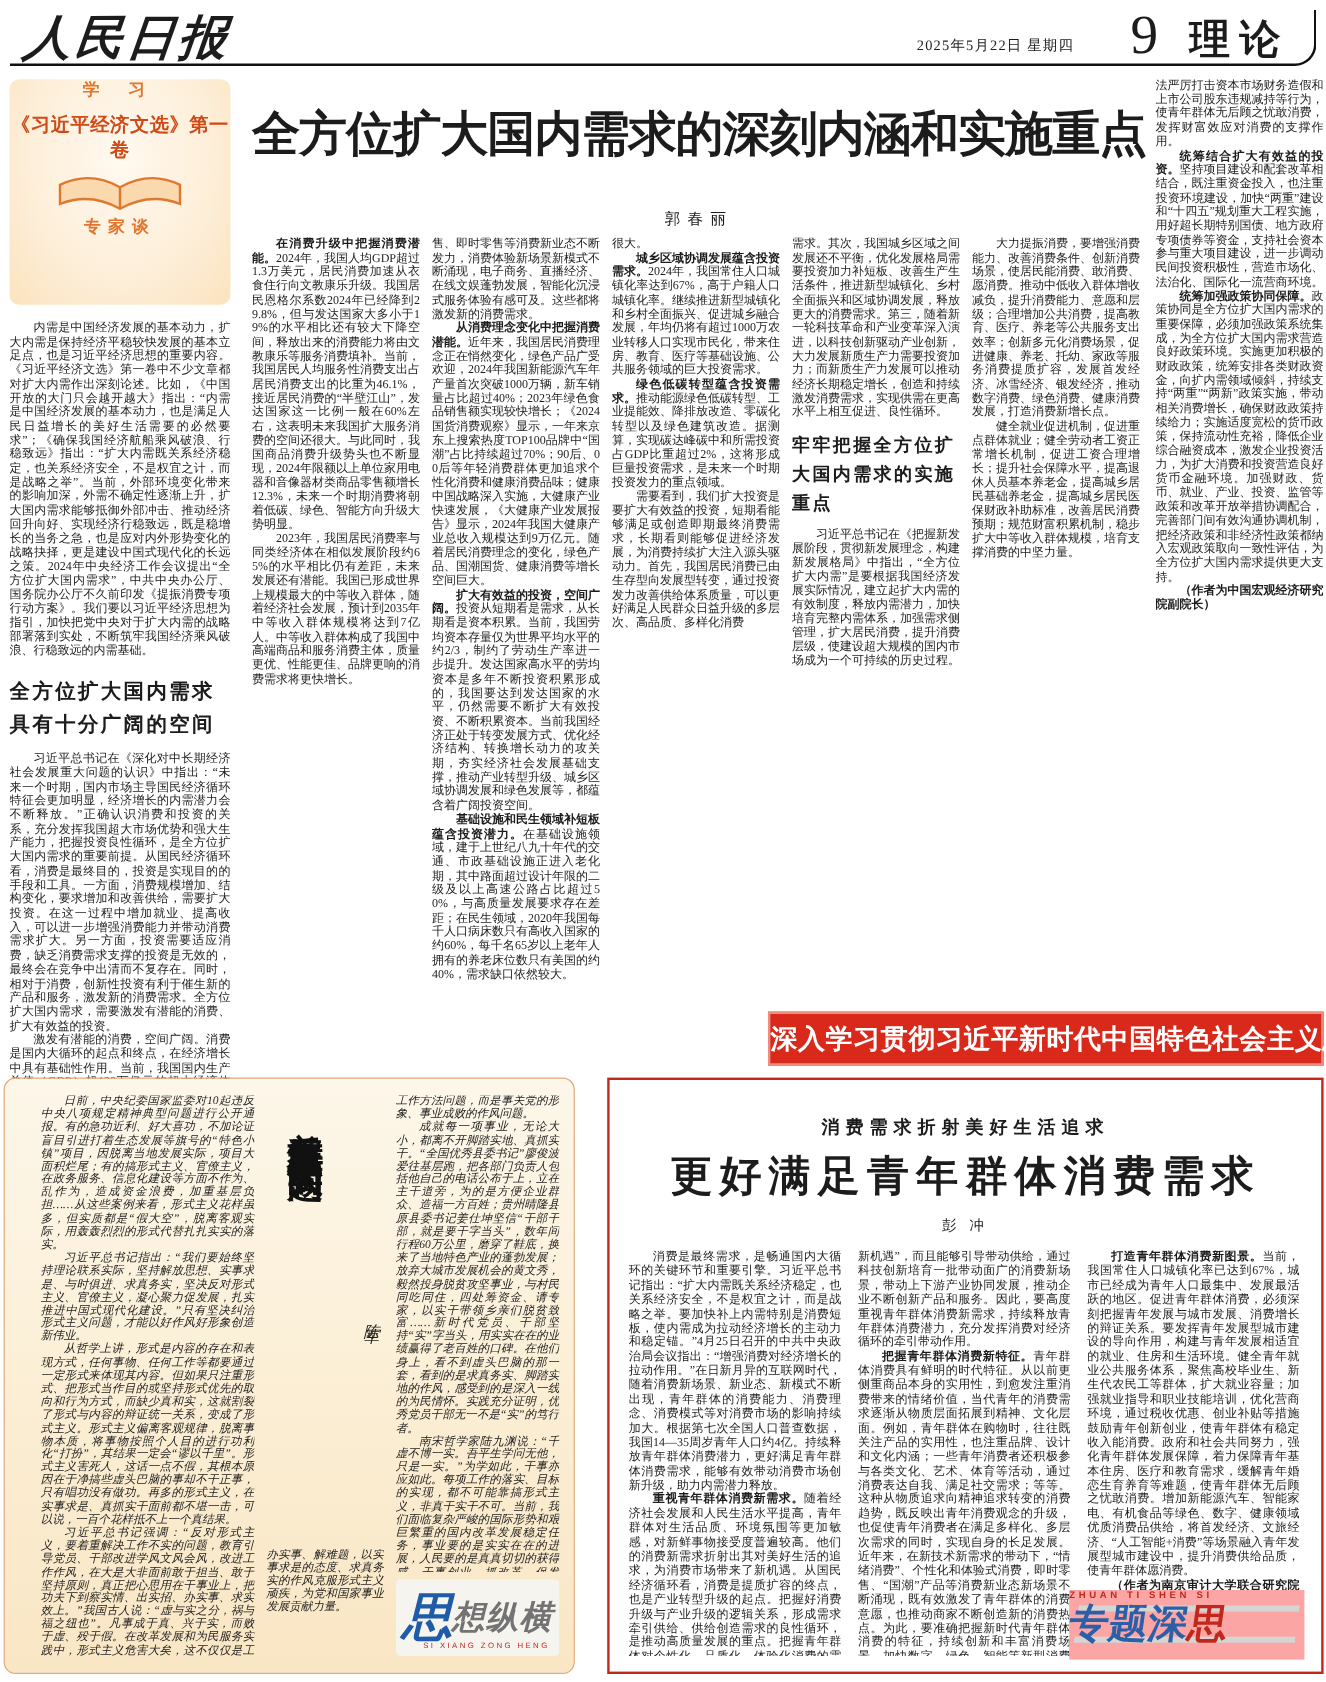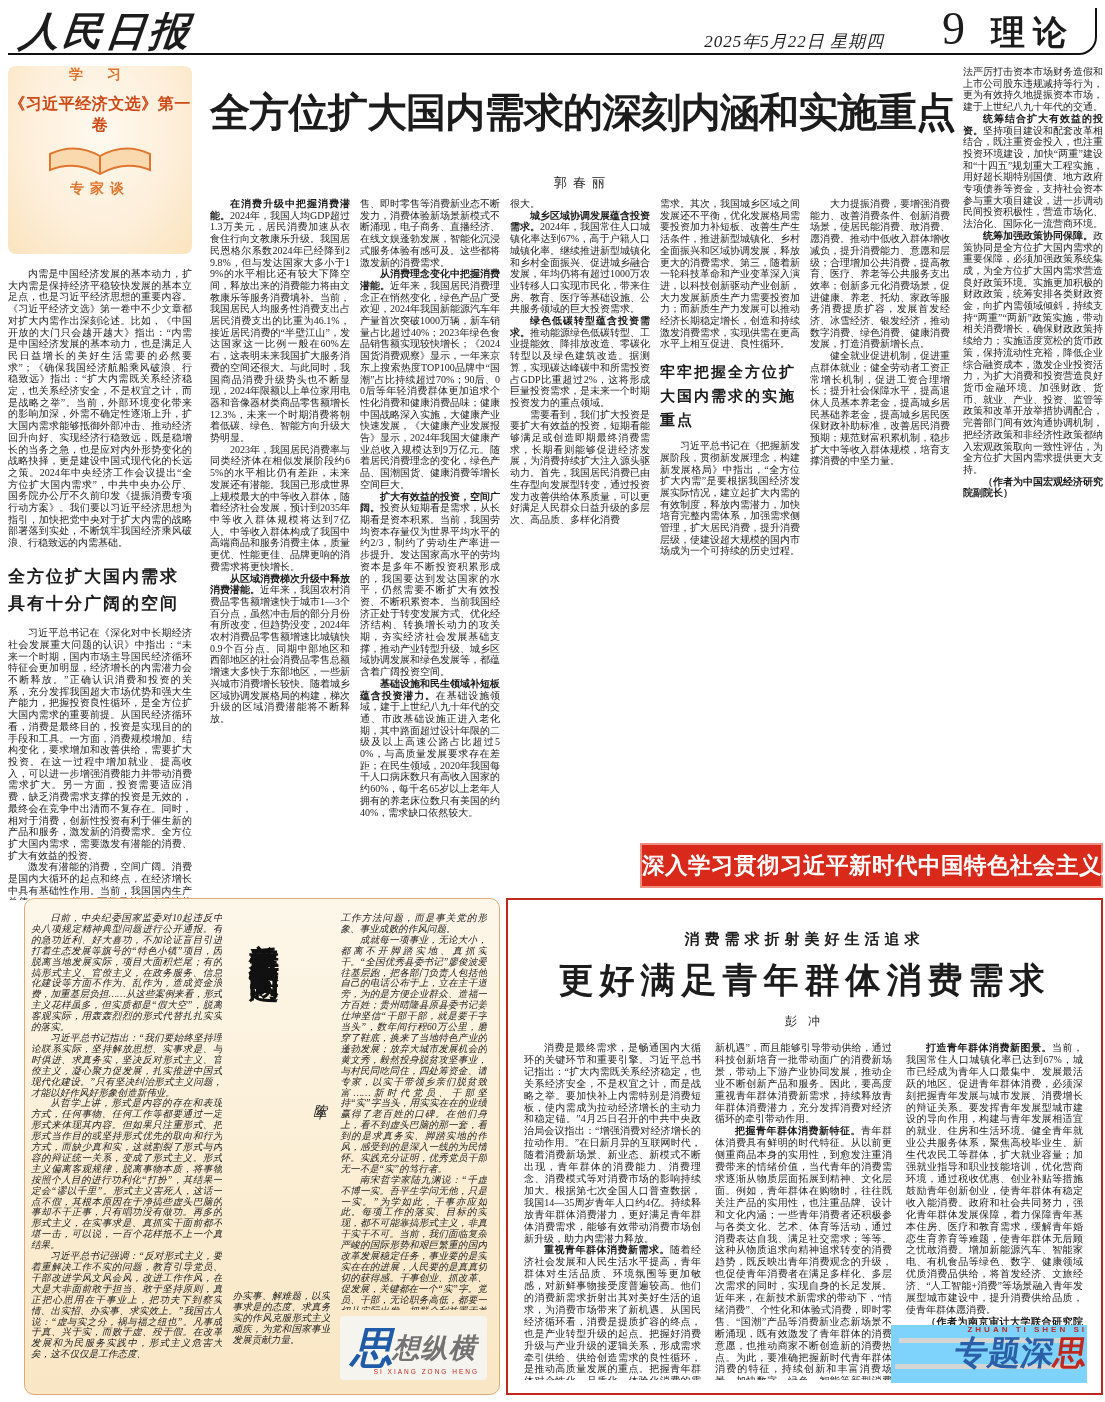--- a/index.html
+++ b/index.html
@@ -13,21 +13,21 @@
   .header-rule {
     position:absolute; left:8px; right:8px; top:8px; height:47px;
     border-bottom:2.5px solid #111; border-right:2.5px solid #111;
     border-bottom-right-radius:18px;
   }
   .masthead {
     position:absolute; left:20px; top:4px;
     font-family:"DejaVu Serif", serif; font-weight:900; font-style:italic;
     font-size:40px; letter-spacing:3px; transform:skewX(-6deg);
   }
-  .hdr-date { position:absolute; right:221px; top:30px; font-size:17px; letter-spacing:1px; font-family:"Liberation Serif", serif;font-style:italic; }
+  .hdr-date { position:absolute; right:210px; top:30px; font-size:12px; letter-spacing:1px; font-family:"Liberation Serif", serif; }
   .hdr-pagenum { position:absolute; right:140px; top:2px; font-size:46px; font-family:"Liberation Serif", serif; }
   .hdr-section { position:absolute; right:30px; top:10px; font-size:34px; font-weight:900; letter-spacing:8px; font-family:"Liberation Sans", sans-serif; }
 
   
   .tcol { position:absolute; overflow:hidden; font-size:10px; line-height:11.7px; text-align:justify; word-break:break-all; }
   .tcol p { text-indent:2em; margin:0; }
   .tcol p.cont { text-indent:0; }
   .tcol .lead { font-weight:bold; }
   .tcol p.note { font-weight:bold; }
   .tcol h3 {
@@ -60,24 +60,24 @@
     position:absolute; left:640px; top:843px; width:463px; height:45px;
     background:#d8291b; border:2px solid #ef8d80; display:flex; align-items:center;
   }
   .banner-text {
     flex:1; color:#ffffff; font-family:"Liberation Sans", sans-serif; font-weight:900;
     font-size:22.5px; letter-spacing:0.5px; text-align:center; white-space:nowrap;
   }
 
   
   .left-box {
-    position:absolute; left:24px; top:898px; width:476px; height:497px;
+    position:absolute; left:3px; top:898px; width:476px; height:497px;
     border:1.5px solid #e2a877; border-radius:10px;
     background:linear-gradient(180deg,#fdf7ea 0%, #fbeed4 55%, #f9e6c4 100%);
-    padding:14px 12px 12px 6px; display:flex; gap:10px;
+    padding:14px 12px 12px 30px; display:flex; gap:10px;
   }
   .left-box .tcol { position:static; font-family:"Liberation Serif", serif; font-style:italic; font-size:9.6px; line-height:10.9px; }
   .lcolA { width:196px; height:467px; }
   .lcolB { width:98px; height:467px; position:relative; }
   .lcolC { width:150px; height:467px; display:flex; flex-direction:column; }
   .lcolC .ctext { flex:1; overflow:hidden; }
   .v-title {
     writing-mode:vertical-rl; text-orientation:upright;
     font-family:"Liberation Sans", sans-serif; font-weight:900; font-size:30px;
     letter-spacing:3px; line-height:1.15; margin:6px auto 0 14px; height:372px; color:#111;
@@ -100,22 +100,22 @@
   .right-box {
     position:absolute; left:506px; top:898px; width:597px; height:497px;
     border:2.5px solid #c0281e; background:#ffffff; padding:16px 16px 0;
   }
   .r-kicker { text-align:center; font-family:"Liberation Sans", sans-serif; font-weight:800; font-size:15px; letter-spacing:5px; margin-top:14px; }
   .r-headline { text-align:center; font-family:"Liberation Serif", serif; font-weight:900; font-size:35px; letter-spacing:6px; margin-top:8px; }
   .r-author { text-align:center; font-size:12px; letter-spacing:4px; margin-top:9px; }
   .r-cols { display:flex; gap:14px; margin-top:12px; }
   .r-cols .tcol { position:static; width:177px; height:338px; font-size:10px; line-height:11.9px; }
   .zhuanti-badge {
-    position:absolute; right:14px; bottom:10px; width:196px; height:58px; text-align:right;
-    background:#7dd3fc;
+    position:absolute; right:14px; bottom:10px; width:196px; height:58px; text-align:left;
+    background:#fca5a5;
   }
   .zt-pinyin { color:#c0281e; font-size:8px; letter-spacing:3px; font-weight:bold; font-family:"Liberation Sans", sans-serif; }
   .zt-main { position:relative; margin-top:2px; transform:skewX(-8deg); font-family:"Liberation Sans", sans-serif; font-weight:900; font-size:33px; line-height:1.05; }
   .zt-main::before, .zt-main::after {
     content:""; position:absolute; left:6px; right:6px; height:5px; background:#d5d5d3; z-index:0;
   }
   .zt-main::before { top:2px; } .zt-main::after { bottom:2px; }
   .zt-blue { color:#2b5fa7; position:relative; z-index:1; }
   .zt-red { color:#c0281e; position:relative; z-index:1; }
 </style>
@@ -145,21 +145,20 @@
 
   <div class="tcol" id="col1-text" style="left:8px;top:268px;width:184px;height:632px;">
       <p>内需是中国经济发展的基本动力，扩大内需是保持经济平稳较快发展的基本立足点，也是习近平经济思想的重要内容。《习近平经济文选》第一卷中不少文章都对扩大内需作出深刻论述。比如，《中国开放的大门只会越开越大》指出：“内需是中国经济发展的基本动力，也是满足人民日益增长的美好生活需要的必然要求”；《确保我国经济航船乘风破浪、行稳致远》指出：“扩大内需既关系经济稳定，也关系经济安全，不是权宜之计，而是战略之举”。当前，外部环境变化带来的影响加深，外需不确定性逐渐上升，扩大国内需求能够抵御外部冲击、推动经济回升向好、实现经济行稳致远，既是稳增长的当务之急，也是应对内外形势变化的战略抉择，更是建设中国式现代化的长远之策。2024年中央经济工作会议提出“全方位扩大国内需求”，中共中央办公厅、国务院办公厅不久前印发《提振消费专项行动方案》。我们要以习近平经济思想为指引，加快把党中央对于扩大内需的战略部署落到实处，不断筑牢我国经济乘风破浪、行稳致远的内需基础。</p>
       <h3>全方位扩大国内需求具有十分广阔的空间</h3>
       <p>习近平总书记在《深化对中长期经济社会发展重大问题的认识》中指出：“未来一个时期，国内市场主导国民经济循环特征会更加明显，经济增长的内需潜力会不断释放。”正确认识消费和投资的关系，充分发挥我国超大市场优势和强大生产能力，把握投资良性循环，是全方位扩大国内需求的重要前提。从国民经济循环看，消费是最终目的，投资是实现目的的手段和工具。一方面，消费规模增加、结构变化，要求增加和改善供给，需要扩大投资。在这一过程中增加就业、提高收入，可以进一步增强消费能力并带动消费需求扩大。另一方面，投资需要适应消费，缺乏消费需求支撑的投资是无效的，最终会在竞争中出清而不复存在。同时，相对于消费，创新性投资有利于催生新的产品和服务，激发新的消费需求。全方位扩大国内需求，需要激发有潜能的消费、扩大有效益的投资。</p>
       <p>激发有潜能的消费，空间广阔。消费是国内大循环的起点和终点，在经济增长中具有基础性作用。当前，我国国内生产总值（GDP）超130万亿元的超大经济体量和14亿多人口构成的超大规模国内市场，消费仍然相对不足，需要立足经济社会发展趋势，准确把握和激发有潜能的消费。</p>
     </div>
   <div class="tcol" style="left:210px;top:198px;width:140px;height:694px;">
       <p><b class="lead">在消费升级中把握消费潜能。</b>2024年，我国人均GDP超过1.3万美元，居民消费加速从衣食住行向文教康乐升级。我国居民恩格尔系数2024年已经降到29.8%，但与发达国家大多小于19%的水平相比还有较大下降空间，释放出来的消费能力将由文教康乐等服务消费填补。当前，我国居民人均服务性消费支出占居民消费支出的比重为46.1%，接近居民消费的“半壁江山”，发达国家这一比例一般在60%左右，这表明未来我国扩大服务消费的空间还很大。与此同时，我国商品消费升级势头也不断显现，2024年限额以上单位家用电器和音像器材类商品零售额增长12.3%，未来一个时期消费将朝着低碳、绿色、智能方向升级大势明显。</p>
       <p>2023年，我国居民消费率与同类经济体在相似发展阶段约65%的水平相比仍有差距，未来发展还有潜能。我国已形成世界上规模最大的中等收入群体，随着经济社会发展，预计到2035年中等收入群体规模将达到7亿人。中等收入群体构成了我国中高端商品和服务消费主体，质量更优、性能更佳、品牌更响的消费需求将更快增长。</p>
-      <p><b class="lead">从区域消费梯次升级中释放消费潜能。</b>近年来，我国农村消费品零售额增速快于城市1—3个百分点，虽然冲击后的部分月份有所改变，但趋势没变，2024年农村消费品零售额增速比城镇快0.9个百分点。同期中部地区和西部地区的社会消费品零售总额增速大多快于东部地区，一些新兴城市消费增长较快。随着城乡区域协调发展格局的构建，梯次升级的区域消费潜能将不断释放。</p>
     </div>
   <div class="tcol" style="left:360px;top:198px;width:140px;height:694px;">
       <p class="cont">售、即时零售等消费新业态不断发力，消费体验新场景新模式不断涌现，电子商务、直播经济、在线文娱蓬勃发展，智能化沉浸式服务体验有感可及。这些都将激发新的消费需求。</p>
       <p><b class="lead">从消费理念变化中把握消费潜能。</b>近年来，我国居民消费理念正在悄然变化，绿色产品广受欢迎，2024年我国新能源汽车年产量首次突破1000万辆，新车销量占比超过40%；2023年绿色食品销售额实现较快增长；《2024国货消费观察》显示，一年来京东上搜索热度TOP100品牌中“国潮”占比持续超过70%；90后、00后等年轻消费群体更加追求个性化消费和健康消费品味；健康中国战略深入实施，大健康产业快速发展，《大健康产业发展报告》显示，2024年我国大健康产业总收入规模达到9万亿元。随着居民消费理念的变化，绿色产品、国潮国货、健康消费等增长空间巨大。</p>
       <p><b class="lead">扩大有效益的投资，空间广阔。</b>投资从短期看是需求，从长期看是资本积累。当前，我国劳均资本存量仅为世界平均水平的约2/3，制约了劳动生产率进一步提升。发达国家高水平的劳均资本是多年不断投资积累形成的，我国要达到发达国家的水平，仍然需要不断扩大有效投资、不断积累资本。当前我国经济正处于转变发展方式、优化经济结构、转换增长动力的攻关期，夯实经济社会发展基础支撑，推动产业转型升级、城乡区域协调发展和绿色发展等，都蕴含着广阔投资空间。</p>
       <p><b class="lead">基础设施和民生领域补短板蕴含投资潜力。</b>在基础设施领域，建于上世纪八九十年代的交通、市政基础设施正进入老化期，其中路面超过设计年限的二级及以上高速公路占比超过50%，与高质量发展要求存在差距；在民生领域，2020年我国每千人口病床数只有高收入国家的约60%，每千名65岁以上老年人拥有的养老床位数只有美国的约40%，需求缺口依然较大。</p>
     </div>
   <div class="tcol" style="left:510px;top:198px;width:140px;height:694px;">
       <p class="cont">很大。</p>
       <p><b class="lead">城乡区域协调发展蕴含投资需求。</b>2024年，我国常住人口城镇化率达到67%，高于户籍人口城镇化率。继续推进新型城镇化和乡村全面振兴、促进城乡融合发展，年均仍将有超过1000万农业转移人口实现市民化，带来住房、教育、医疗等基础设施、公共服务领域的巨大投资需求。</p>
@@ -169,21 +168,21 @@
   <div class="tcol" style="left:660px;top:198px;width:140px;height:640px;">
       <p class="cont">需求。其次，我国城乡区域之间发展还不平衡，优化发展格局需要投资加力补短板、改善生产生活条件，推进新型城镇化、乡村全面振兴和区域协调发展，释放更大的消费需求。第三，随着新一轮科技革命和产业变革深入演进，以科技创新驱动产业创新，大力发展新质生产力需要投资加力；而新质生产力发展可以推动经济长期稳定增长，创造和持续激发消费需求，实现供需在更高水平上相互促进、良性循环。</p>
       <h3>牢牢把握全方位扩大国内需求的实施重点</h3>
       <p>习近平总书记在《把握新发展阶段，贯彻新发展理念，构建新发展格局》中指出，“全方位扩大内需”是要根据我国经济发展实际情况，建立起扩大内需的有效制度，释放内需潜力，加快培育完整内需体系，加强需求侧管理，扩大居民消费，提升消费层级，使建设超大规模的国内市场成为一个可持续的历史过程。</p>
     </div>
   <div class="tcol" style="left:810px;top:198px;width:140px;height:640px;">
       <p>大力提振消费，要增强消费能力、改善消费条件、创新消费场景，使居民能消费、敢消费、愿消费。推动中低收入群体增收减负，提升消费能力、意愿和层级；合理增加公共消费，提高教育、医疗、养老等公共服务支出效率；创新多元化消费场景，促进健康、养老、托幼、家政等服务消费提质扩容，发展首发经济、冰雪经济、银发经济，推动数字消费、绿色消费、健康消费发展，打造消费新增长点。</p>
       <p>健全就业促进机制，促进重点群体就业；健全劳动者工资正常增长机制，促进工资合理增长；提升社会保障水平，提高退休人员基本养老金，提高城乡居民基础养老金，提高城乡居民医保财政补助标准，改善居民消费预期；规范财富积累机制，稳步扩大中等收入群体规模，培育支撑消费的中坚力量。</p>
     </div>
   <div class="tcol" style="left:963px;top:66px;width:140px;height:772px;">
-      <p class="cont">法严厉打击资本市场财务造假和上市公司股东违规减持等行为，更为有效持久地提振资本市场，建于上世纪八九十年代的交通。</p>
+      <p class="cont">法严厉打击资本市场财务造假和上市公司股东违规减持等行为，使青年群体无后顾之忧敢消费，发挥财富效应对消费的支撑作用。</p>
       <p><b class="lead">统筹结合扩大有效益的投资。</b>坚持项目建设和配套改革相结合，既注重资金投入，也注重投资环境建设，加快“两重”建设和“十四五”规划重大工程实施，用好超长期特别国债、地方政府专项债券等资金，支持社会资本参与重大项目建设，进一步调动民间投资积极性，营造市场化、法治化、国际化一流营商环境。</p>
       <p><b class="lead">统筹加强政策协同保障。</b>政策协同是全方位扩大国内需求的重要保障，必须加强政策系统集成，为全方位扩大国内需求营造良好政策环境。实施更加积极的财政政策，统筹安排各类财政资金，向扩内需领域倾斜，持续支持“两重”“两新”政策实施，带动相关消费增长，确保财政政策持续给力；实施适度宽松的货币政策，保持流动性充裕，降低企业综合融资成本，激发企业投资活力，为扩大消费和投资营造良好货币金融环境。加强财政、货币、就业、产业、投资、监管等政策和改革开放举措协调配合，完善部门间有效沟通协调机制，把经济政策和非经济性政策都纳入宏观政策取向一致性评估，为全方位扩大国内需求提供更大支持。</p>
       <p class="note">（作者为中国宏观经济研究院副院长）</p>
     </div>
 
   <div class="banner">
     <div class="banner-text">深入学习贯彻习近平新时代中国特色社会主义思想</div>
 
   </div>
 

